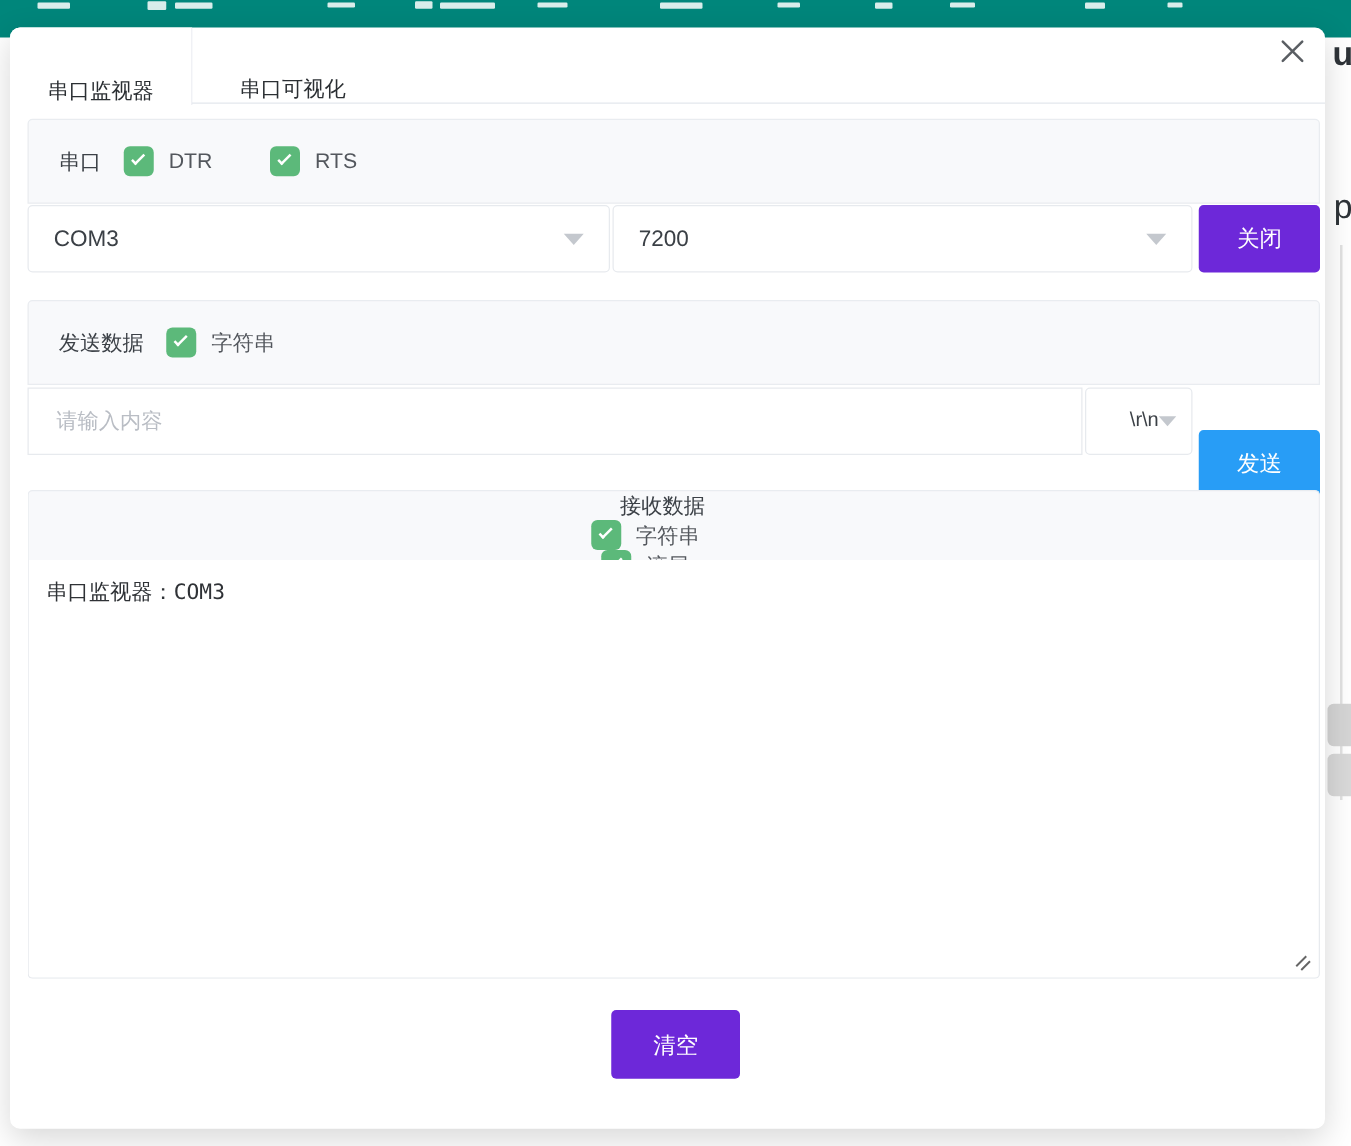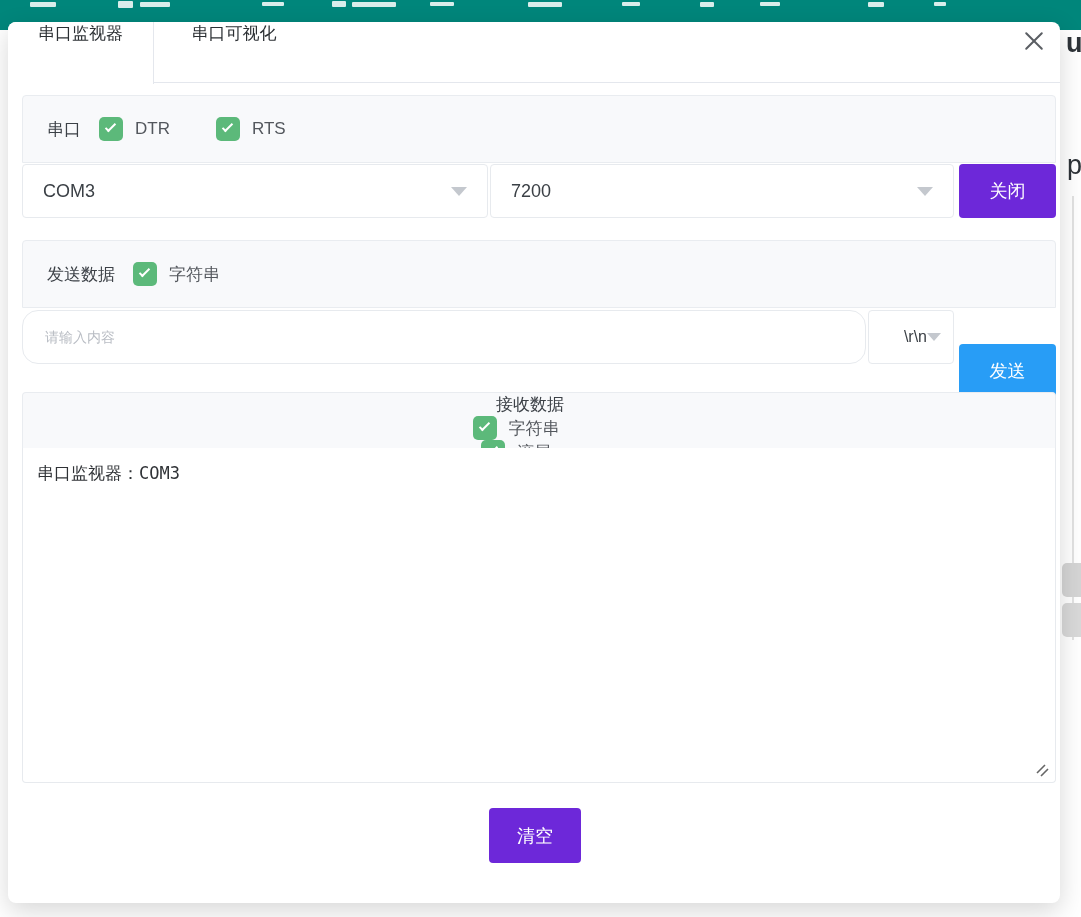--- a/index.html
+++ b/index.html
@@ -13,21 +13,21 @@
   .frag { position:absolute; background:rgba(255,255,255,.85); border-radius:1px; }
   .bg-right-text { position:absolute; color:#2e3338; font-size:27px; font-weight:bold; }
   .bg-vline { position:absolute; left:1072px; top:196px; width:2px; height:444px; background:#e2e2e2; }
   .bg-block { position:absolute; left:1062px; width:19px; height:34px; background:#d5d5d5; border-radius:5px 0 0 5px; }
 
   
   .modal { position:absolute; left:8px; top:22px; width:1052px; height:881px;
            background:#fff; border-radius:8px; box-shadow:0 8px 26px rgba(0,0,0,.16); }
 
   .tabbar { position:absolute; left:0; top:0; width:100%; height:61px; border-bottom:1px solid #e4e7ed; }
-  .tab { position:absolute; top:0; height:61px; display:flex; align-items:flex-start; justify-content:center;
+  .tab { position:absolute; top:0; height:61px; display:flex; align-items:flex-end; justify-content:center;
          font-size:17px; color:#2b2f33; cursor:pointer; }
   .tab.active { left:0; width:146px; background:#fff; border-right:1px solid #e4e7ed;
                 border-radius:8px 0 0 0; height:62px; z-index:2; }
   .tab.inactive { left:150px; width:152px; }
 
   .close { position:absolute; top:8px; right:15px; width:22px; height:22px; cursor:pointer; }
   .close::before, .close::after { content:""; position:absolute; left:-1px; top:10px; width:24px; height:2px;
          background:#5a5e63; border-radius:1px; }
   .close::before { transform:rotate(45deg); }
   .close::after  { transform:rotate(-45deg); }
@@ -49,31 +49,31 @@
   .select-value { font-size:18px; color:#3b4046; flex:1; }
   .caret { width:0; height:0; border-left:8px solid transparent; border-right:8px solid transparent;
            border-top:9px solid #c4c8ce; flex:0 0 auto; }
 
   .btn { position:absolute; height:54px; border:none; border-radius:4px; color:#fff; font-size:18px;
          font-family:inherit; cursor:pointer; display:flex; align-items:center; justify-content:center; }
   .btn-orange { background:#6d28d9; }
   .btn-blue { background:#289df6;margin-top:34px; }
 
   .text-input { position:absolute; left:14px; top:288px; width:844px; height:54px;
-                border:1px solid #e7eaee; border-radius:16px; padding:0 22px; font-size:14px;
+                border:1px solid #e7eaee; border-radius:0; padding:0 22px; font-size:17px;
                 color:#c2410c; font-family:inherit; outline:none; }
   .text-input::placeholder { color:#b9bdc4; }
 
   .rx-area { position:absolute; left:14px; top:426px; width:1034px; height:335px;
              border:1px solid #e7eaee; border-top:none; border-radius:0 0 4px 4px; background:#fff;
              padding:14px 14px; font-size:17px; color:#2f3236; overflow:auto; }
   .rx-mono { font-family:"DejaVu Sans Mono","Liberation Mono",monospace; }
   .grip { position:absolute; right:5px; bottom:4px; width:15px; height:15px; pointer-events:none; }
 
-  .clear-btn { left:481px; top:786px; width:92px; height:55px; }
+  .clear-btn { left:481px; top:786px; width:103px; height:55px; }
 </style>
 </head>
 <body>
 
 <div class="stage">
 
   <div class="topbar">
     <div class="frag" style="left:30px;top:2px;width:26px;height:5px;"></div>
     <div class="frag" style="left:118px;top:1px;width:15px;height:7px;"></div>
     <div class="frag" style="left:140px;top:2px;width:30px;height:5px;"></div>

